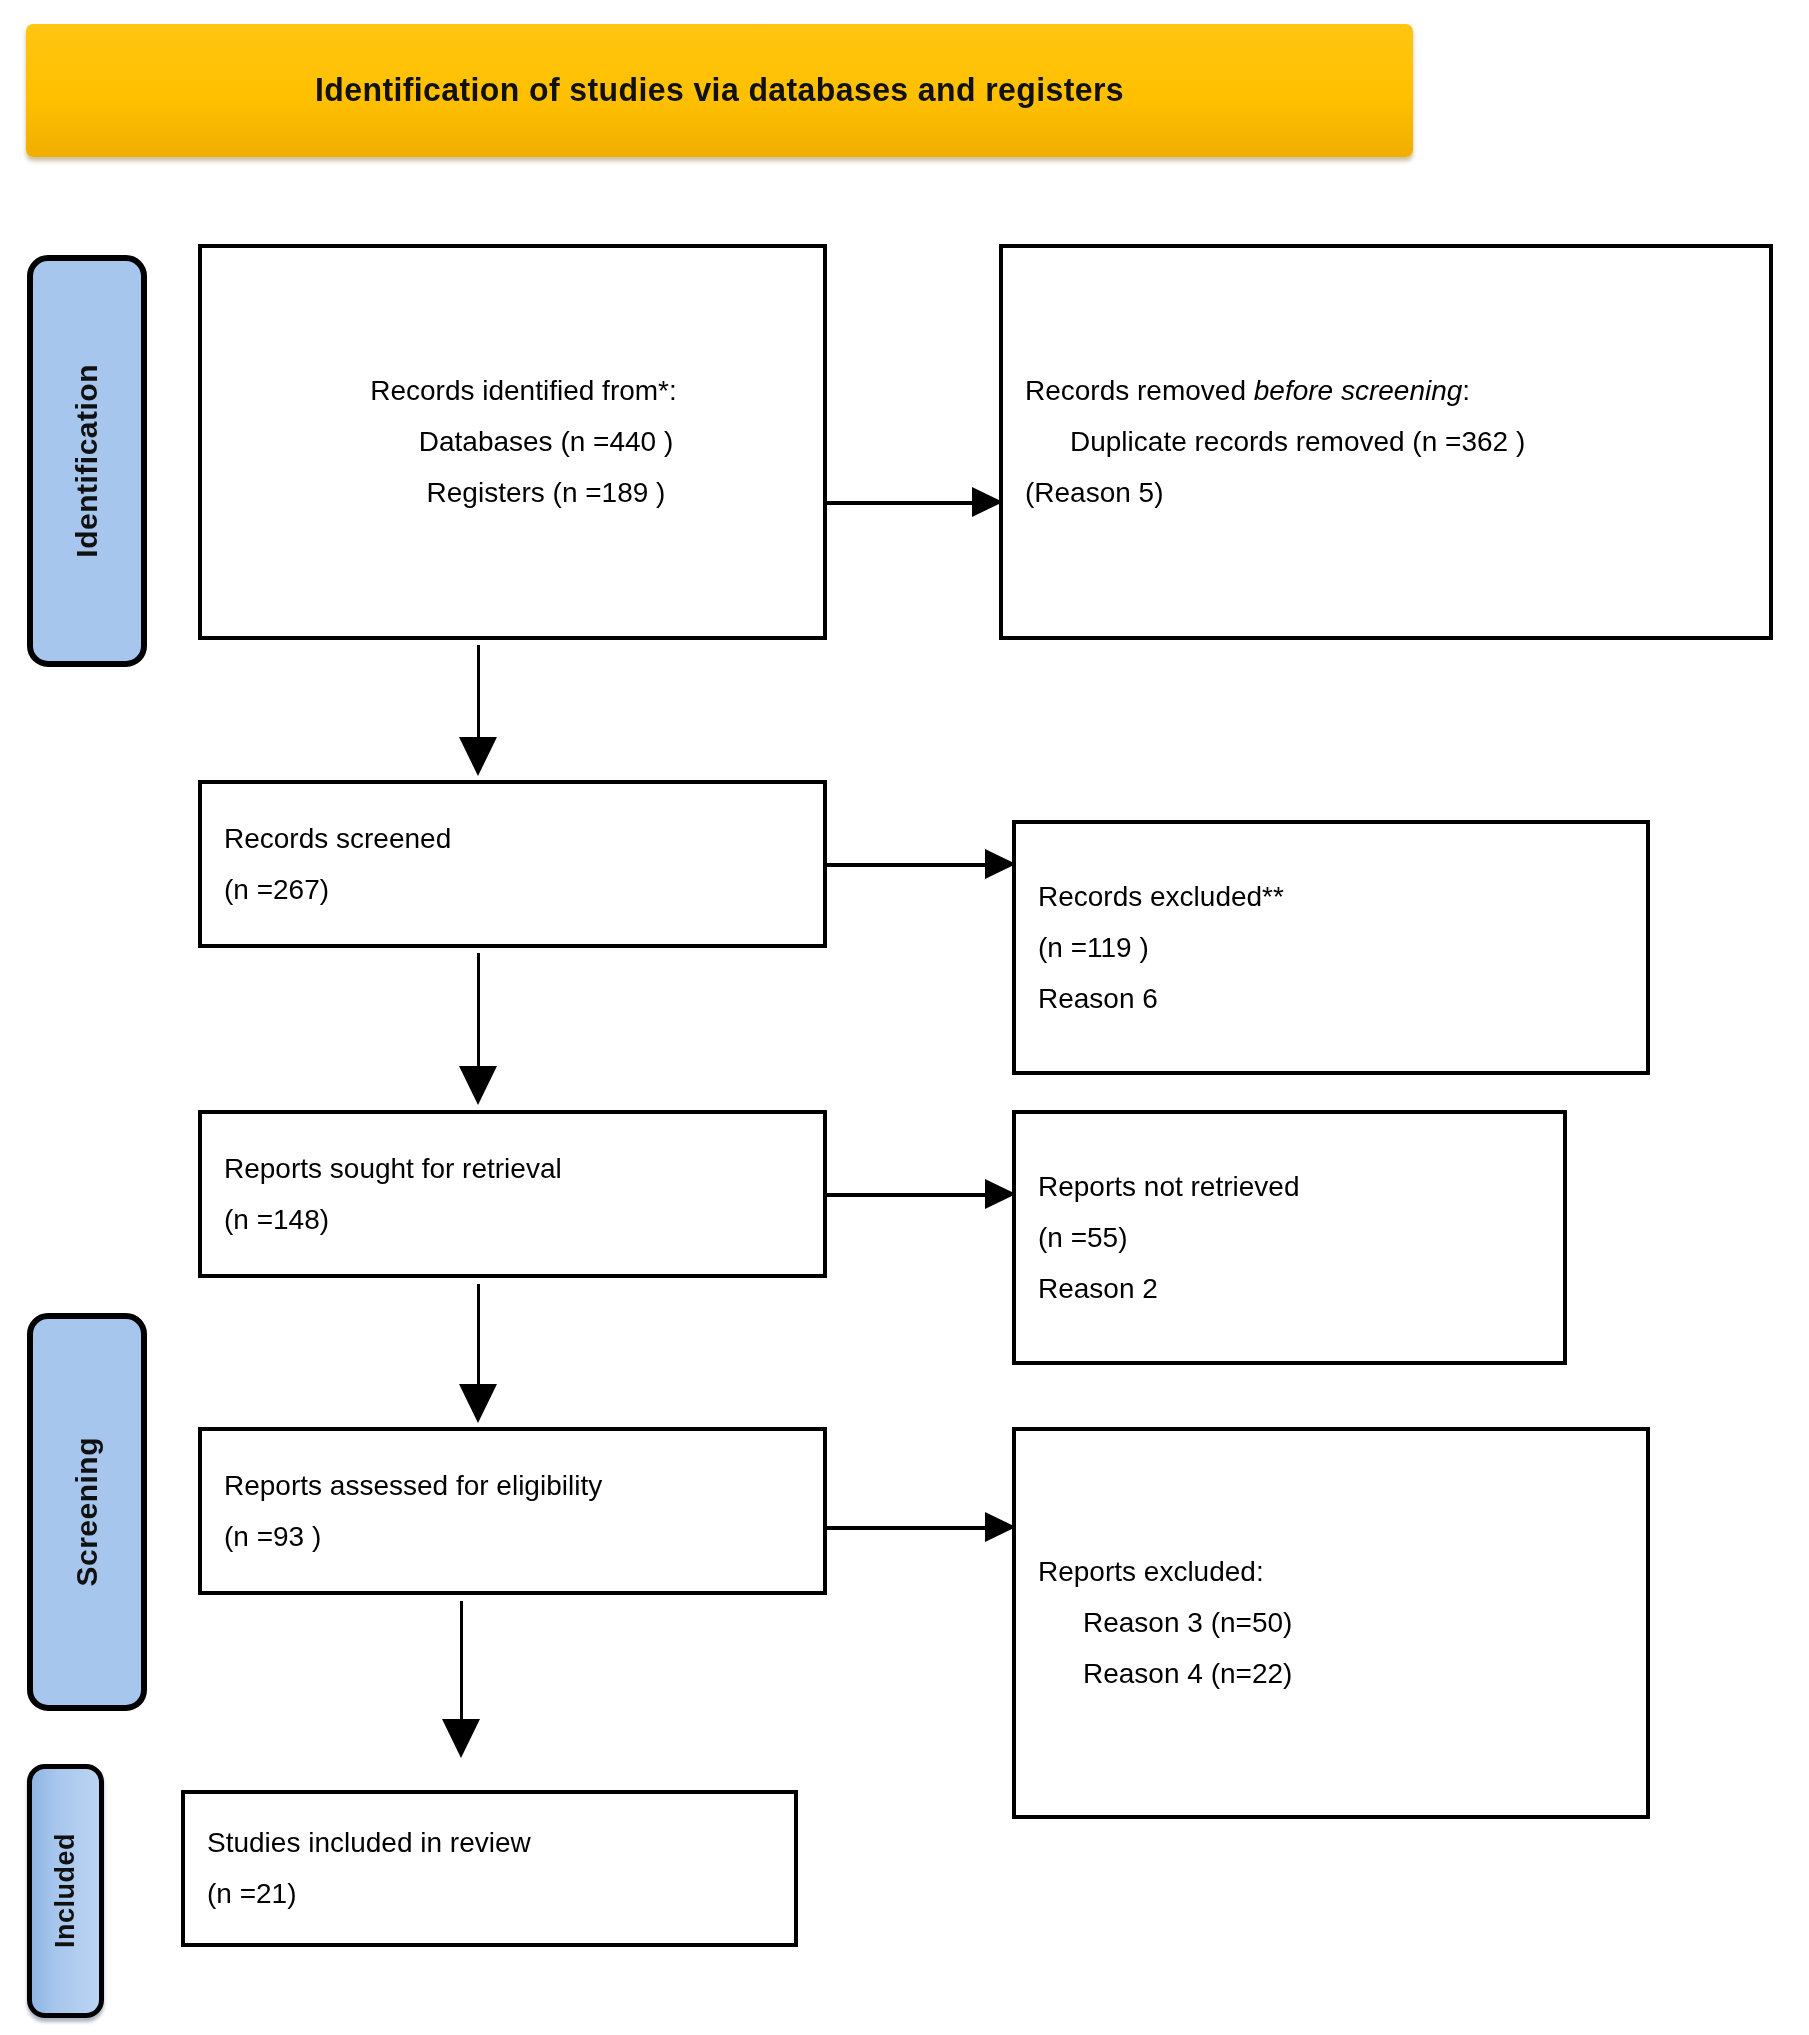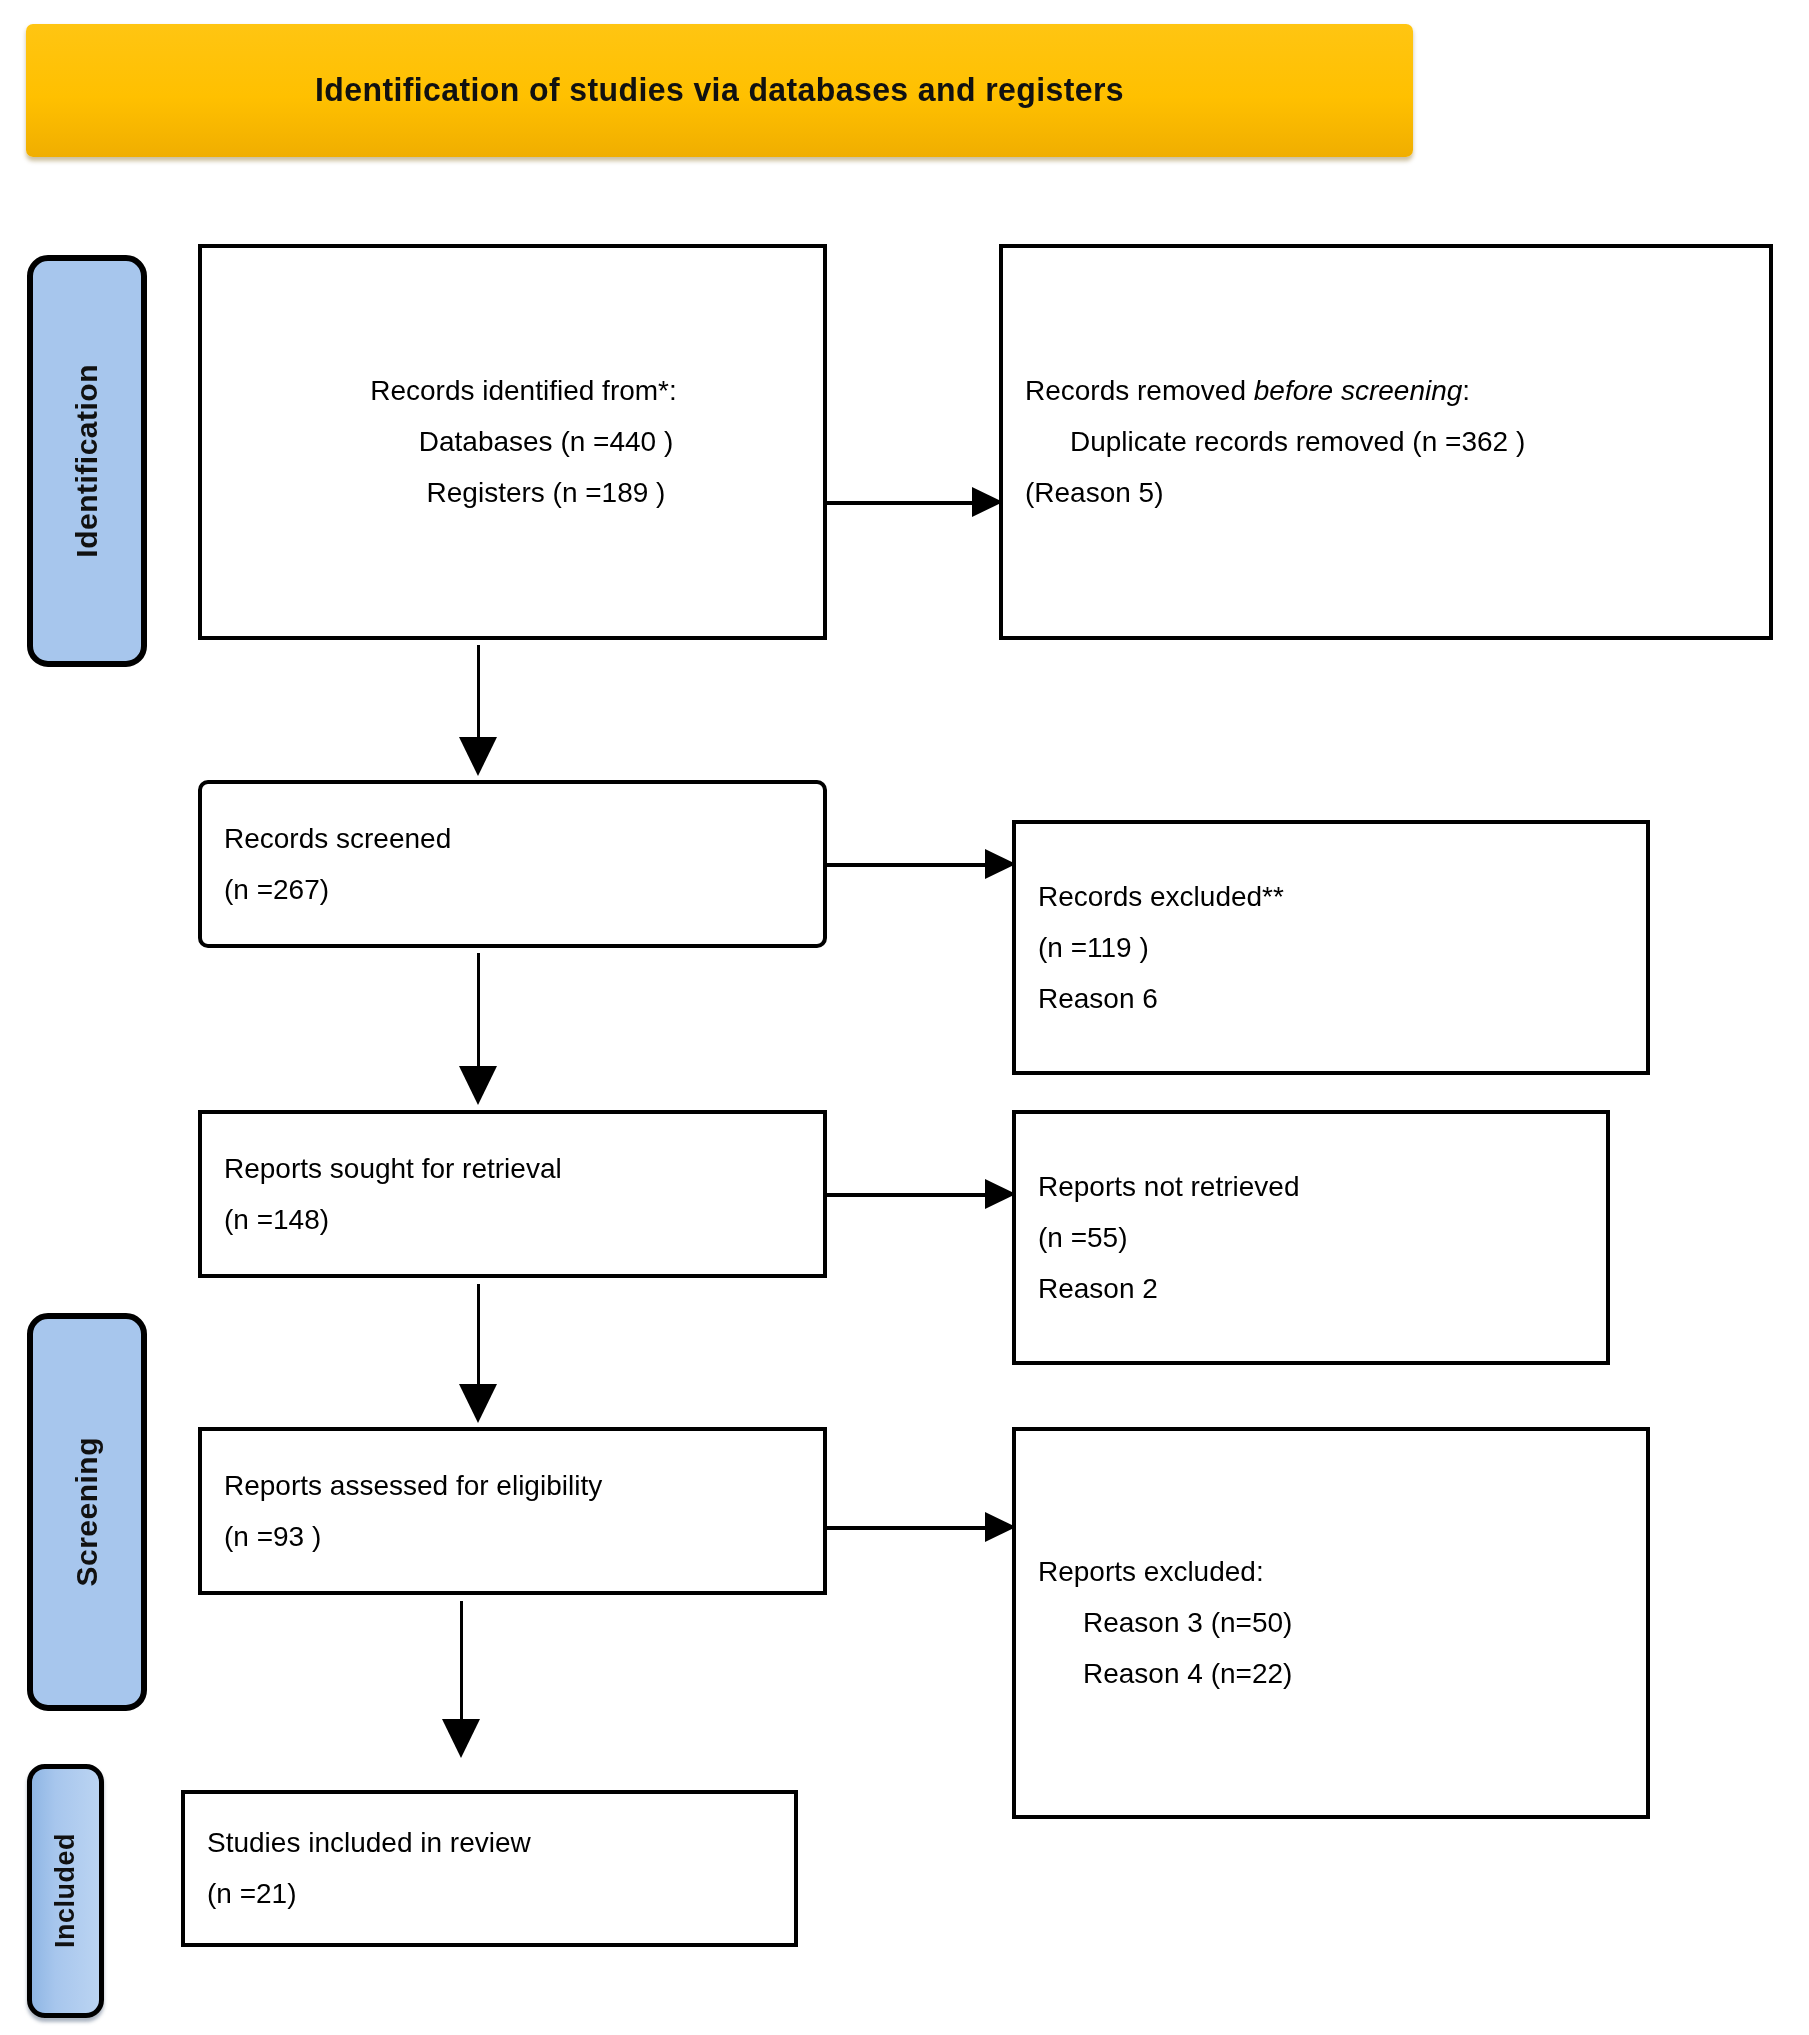--- a/index.html
+++ b/index.html
@@ -88,29 +88,29 @@
     line-height: 1.0;
     padding: 0 0 0 22px;
     margin: 11.5px 0;
     white-space: nowrap;
   }
   .box-line.indent { padding-left: 67px; }
   .box-line em { font-style: italic; }
 
   
   .box-identified   { left: 198px;  top: 244px;  width: 629px; height: 396px; text-align: center; }
-  .box-screened     { left: 198px;  top: 780px; width: 629px; height: 168px; border-radius: 10px; }
+  .box-screened     { left: 198px;  top: 780px; width: 629px; height: 168px; }
   .box-sought       { left: 198px;  top: 1110px; width: 629px; height: 168px; }
   .box-assessed     { left: 198px;  top: 1427px; width: 629px; height: 168px; }
   .box-included     { left: 181px;  top: 1790px; width: 617px; height: 157px; }
 
   
   .box-removed      { left: 999px; top: 244px;  width: 774px; height: 396px; }
   .box-excluded-rec { left: 1012px; top: 820px; width: 638px; height: 255px; }
-  .box-notretrieved { left: 1012px; top: 1110px; width: 598px; height: 255px; }
+  .box-notretrieved { left: 1012px; top: 1110px; width: 555px; height: 255px; }
   .box-excluded-rep { left: 1012px; top: 1427px; width: 638px; height: 392px; }
 
   
   .arrow-v {
     position: absolute;
     width: 39px;
   }
   .arrow-v .shaft {
     position: absolute;
     left: 18px;

